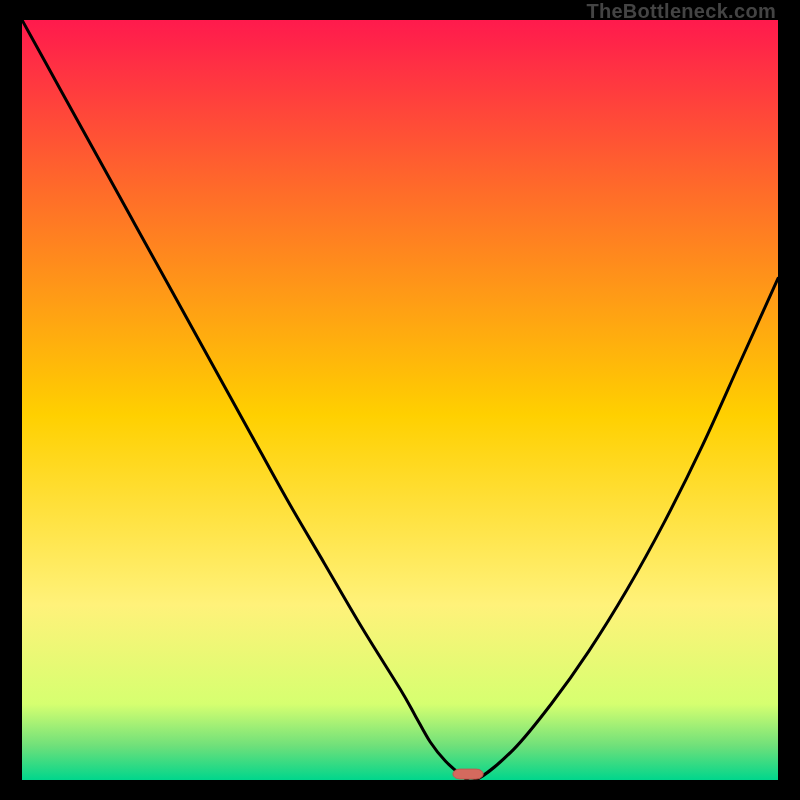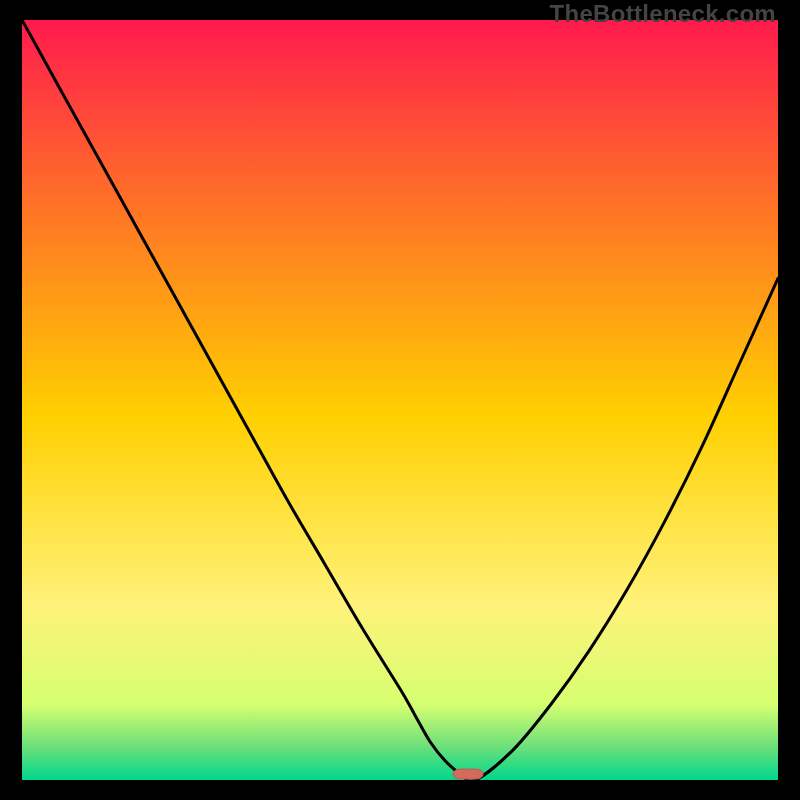--- a/index.html
+++ b/index.html
@@ -25,21 +25,21 @@
     width: 756px;
     height: 760px;
     overflow: hidden;
   }
   .watermark {
     position: absolute;
     top: 0;
     right: 24px;
     color: #444;
     font-family: Arial, Helvetica, sans-serif;
-    font-size: 24px;
+    font-size: 20px;
     font-weight: 600;
     letter-spacing: 0.3px;
     user-select: none;
     text-align: right;
   }
   svg { display: block; }
 </style>
 </head>
 <body>
 

